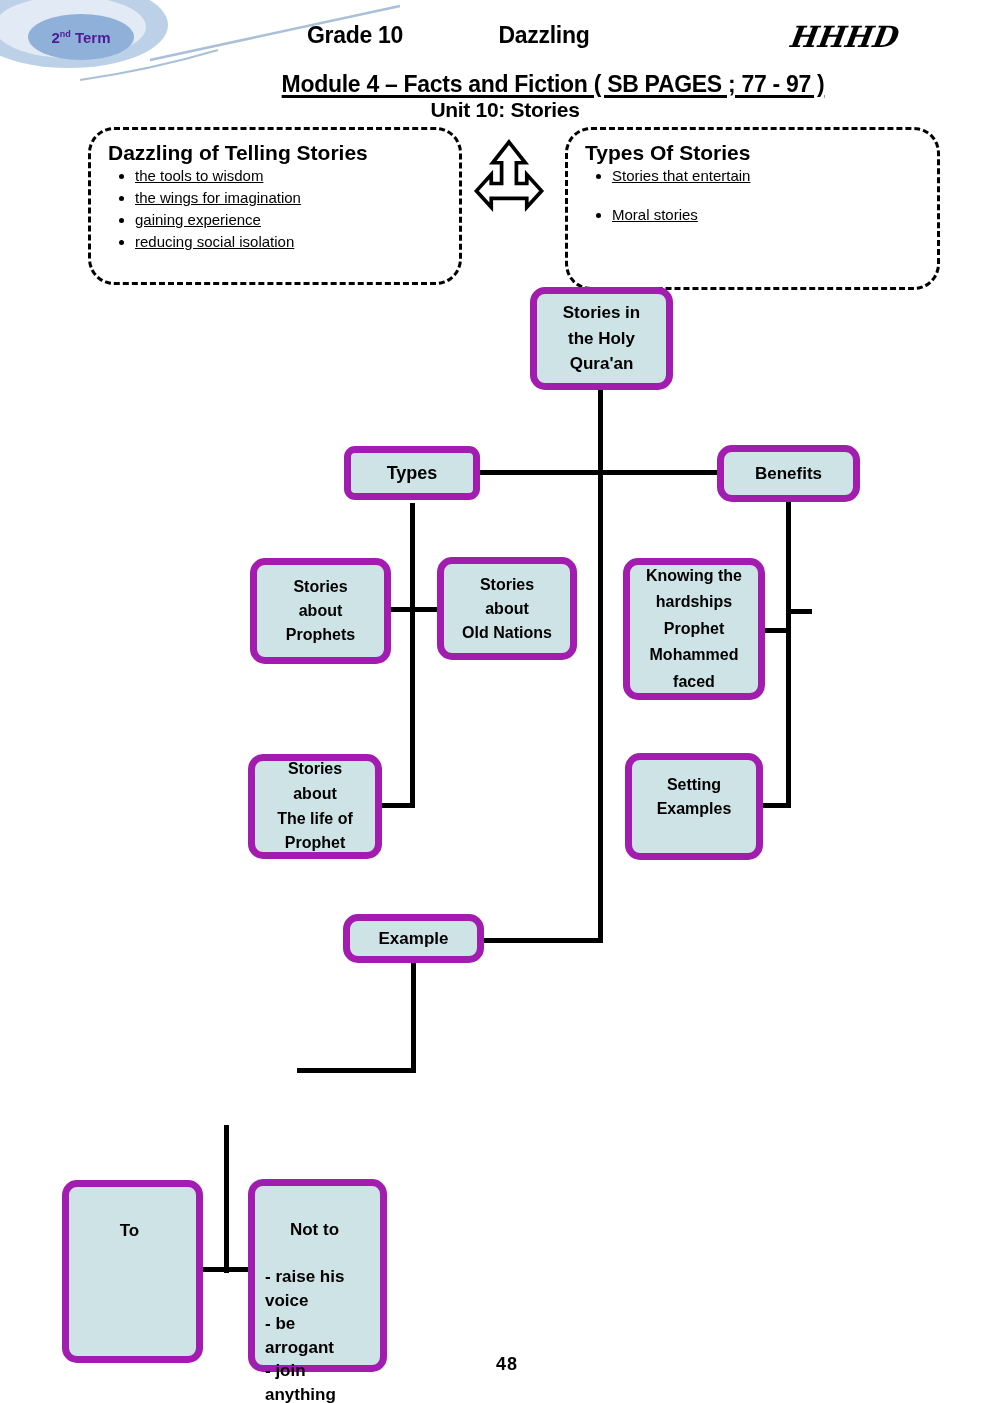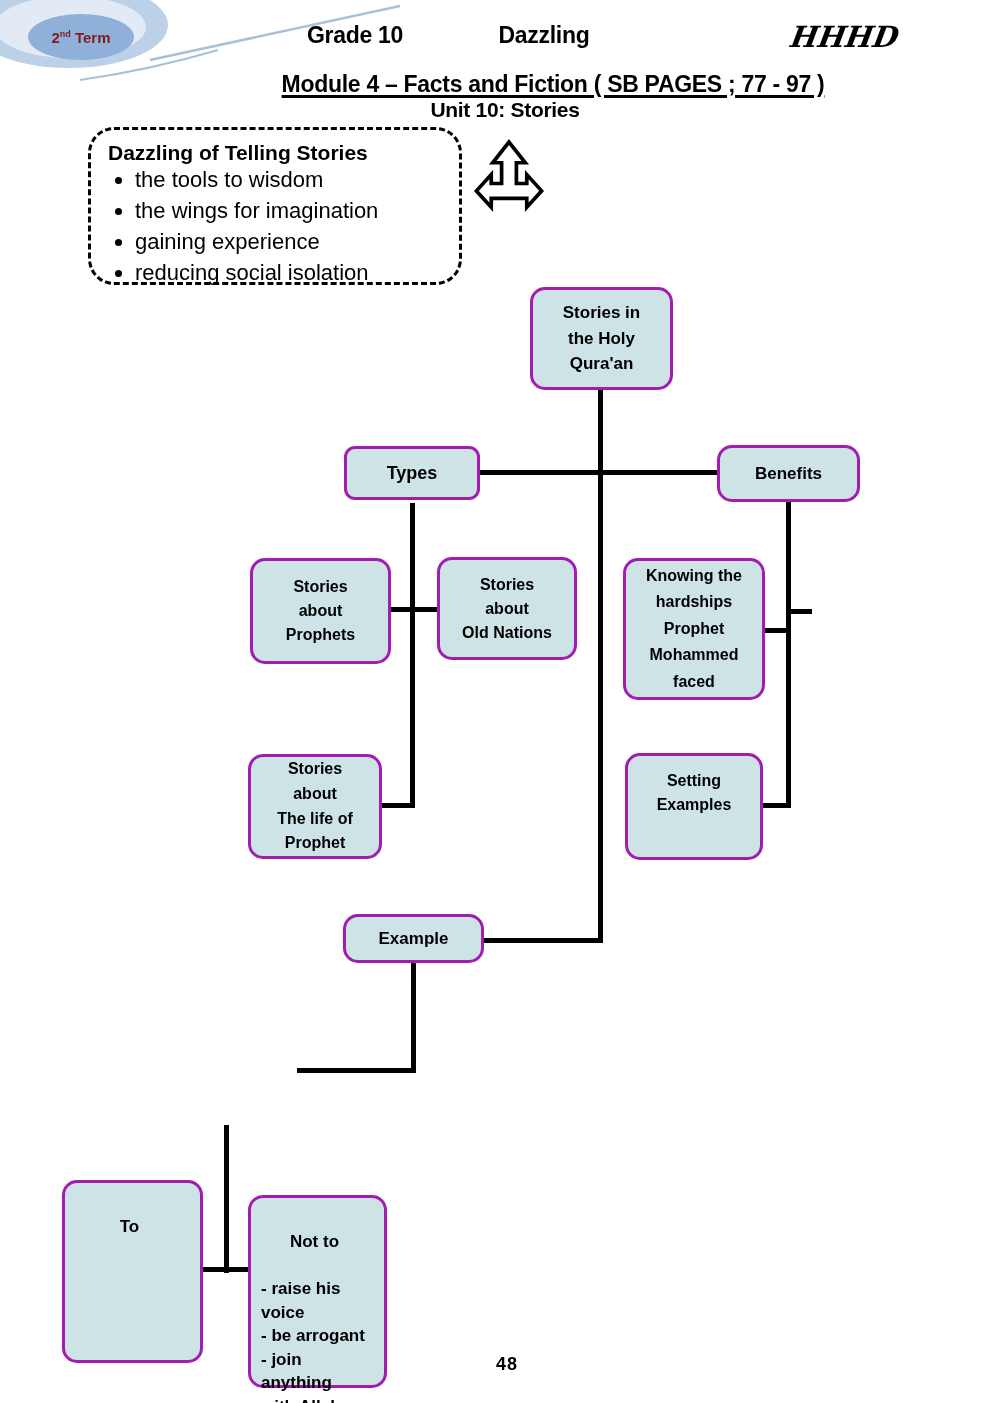--- a/index.html
+++ b/index.html
@@ -7,62 +7,62 @@
     position:relative;width:992px;height:1403px;background:#ffffff;
     font-family:"Liberation Sans",sans-serif;color:#000;overflow:hidden;
   }
   
   .badge-wrap{position:absolute;left:0;top:0;width:220px;height:100px;}
   .ell{position:absolute;border-radius:50%;}
   .ell-outer{left:-30px;top:-18px;width:198px;height:86px;background:#bcd0e8;}
   .ell-mid{left:-6px;top:-4px;width:152px;height:62px;background:#e2eaf5;}
   .ell-inner{left:28px;top:14px;width:106px;height:46px;background:#8fb0d9;
     display:flex;align-items:center;justify-content:center;}
-  .badge-text{font-size:15px;font-weight:bold;color:#7f1d1d;}
+  .badge-text{font-size:15px;font-weight:bold;color:#4c1d95;}
   .badge-text sup{font-size:9px;}
   .trail{position:absolute;left:0;top:0;}
   .hdr-txt{position:absolute;font-weight:bold;white-space:nowrap;letter-spacing:-0.3px;}
   .grade{left:355px;top:22px;transform:translateX(-50%);font-size:23px;}
   .brand{left:544px;top:22px;transform:translateX(-50%);font-size:23px;}
   .sig{left:845px;top:20px;transform:translateX(-50%) skewX(-10deg);
     font-family:"DejaVu Serif",serif;font-style:italic;font-weight:bold;font-size:29px;letter-spacing:0px;}
   .module-title{left:553px;top:71px;transform:translateX(-50%);font-size:23px;
     text-decoration:underline;text-decoration-thickness:3px;text-underline-offset:3px;}
   .unit-title{left:505px;top:98px;transform:translateX(-50%);font-size:21px;}
   
   .dashed{position:absolute;border:3px dashed #000;border-radius:26px;background:#fff;box-sizing:border-box;}
   .panel-benefits{left:88px;top:127px;width:374px;height:158px;}
   .panel-types{left:565px;top:127px;width:375px;height:163px;}
   .panel-title{font-size:21px;font-weight:bold;margin:11px 0 2px 17px;}
-  .dashed ul{margin:2px 0 0 0;padding-left:44px;font-size:22px;}
+  .dashed ul{margin:2px 0 0 0;padding-left:44px;font-size:15px;text-decoration:underline;}
   .panel-benefits li{margin-bottom:5px;}
   .panel-types li{margin-bottom:22px;}
   .arrow-icon{position:absolute;left:472px;top:136px;}
   
   .node{
-    position:absolute;background:#cde3e6;border:3px solid #a21caf;border-radius:15px;
+    position:absolute;background:#cde3e6;border:7px solid #a21caf;border-radius:15px;
     box-sizing:border-box;display:flex;align-items:center;justify-content:center;
     text-align:center;font-weight:bold;font-size:16px;line-height:1.5;white-space:pre-line;
   }
   .n-root{left:530px;top:287px;width:143px;height:103px;font-size:17px;line-height:1.5;}
   .n-types{left:344px;top:446px;width:136px;height:54px;font-size:18px;border-radius:11px;}
   .n-benefits{left:717px;top:445px;width:143px;height:57px;font-size:17px;}
   .n-prophets{left:250px;top:558px;width:141px;height:106px;}
   .n-oldnations{left:437px;top:557px;width:140px;height:103px;}
   .n-knowing{left:623px;top:558px;width:142px;height:142px;line-height:1.65;}
   .n-ensuring{left:810px;top:556px;width:147px;height:107px;align-items:flex-start;padding-top:13px;}
   .n-life{left:248px;top:754px;width:134px;height:105px;line-height:1.55;}
   .n-setting{left:625px;top:753px;width:138px;height:107px;align-items:flex-start;padding-top:13px;}
   .n-example{left:343px;top:914px;width:141px;height:49px;font-size:17px;}
   .n-luqman{left:155px;top:1018px;width:142px;height:107px;font-size:17px;line-height:1.5;}
   .advice{display:block;text-align:left;font-size:17px;line-height:1.38;padding:9px 16px 6px 10px;}
   .advice .advice-title{text-align:center;}
   .advice .advice-lines{white-space:pre-line;}
   .n-to{left:62px;top:1180px;width:141px;height:183px;}
-  .n-notto{left:248px;top:1179px;width:139px;height:193px;margin-top:16px;}
+  .n-notto{left:248px;top:1179px;width:139px;height:193px;}
   
   .line{position:absolute;background:#000;}
   
   .page-num{position:absolute;left:0;top:1354px;width:1014px;text-align:center;
     font-weight:bold;font-size:18px;letter-spacing:1px;}
 </style>
 </head>
 <body>
 
 <div class="page">
@@ -92,20 +92,27 @@
       <li>the wings for imagination</li>
       <li>gaining experience</li>
       <li>reducing social isolation</li>
     </ul>
   </div>
 
   <svg class="arrow-icon" width="74" height="92" viewBox="0 0 100 120">
     <path d="M50 6 L72 34 L60 34 L60 62 L74 62 L74 50 L94 72 L74 94 L74 82 L26 82 L26 94 L6 72 L26 50 L26 62 L40 62 L40 34 L28 34 Z" fill="#ffffff" stroke="#000000" stroke-width="5" stroke-linejoin="miter"></path>
   </svg>
 
+  <div class="dashed panel-types">
+    <div class="panel-title">Types Of Stories</div>
+    <ul>
+      <li>Stories that entertain</li>
+      <li>Moral stories</li>
+    </ul>
+  </div>
 
   <div class="line" style="left:598px;top:390px;width:5px;height:553px;"></div>
   <div class="line" style="left:478px;top:470px;width:239px;height:5px;"></div>
   <div class="line" style="left:410px;top:503px;width:5px;height:305px;"></div>
   <div class="line" style="left:391px;top:607px;width:46px;height:5px;"></div>
   <div class="line" style="left:382px;top:803px;width:33px;height:5px;"></div>
   <div class="line" style="left:786px;top:502px;width:5px;height:306px;"></div>
   <div class="line" style="left:765px;top:628px;width:26px;height:5px;"></div>
   <div class="line" style="left:786px;top:609px;width:26px;height:5px;"></div>
   <div class="line" style="left:763px;top:803px;width:28px;height:5px;"></div>

